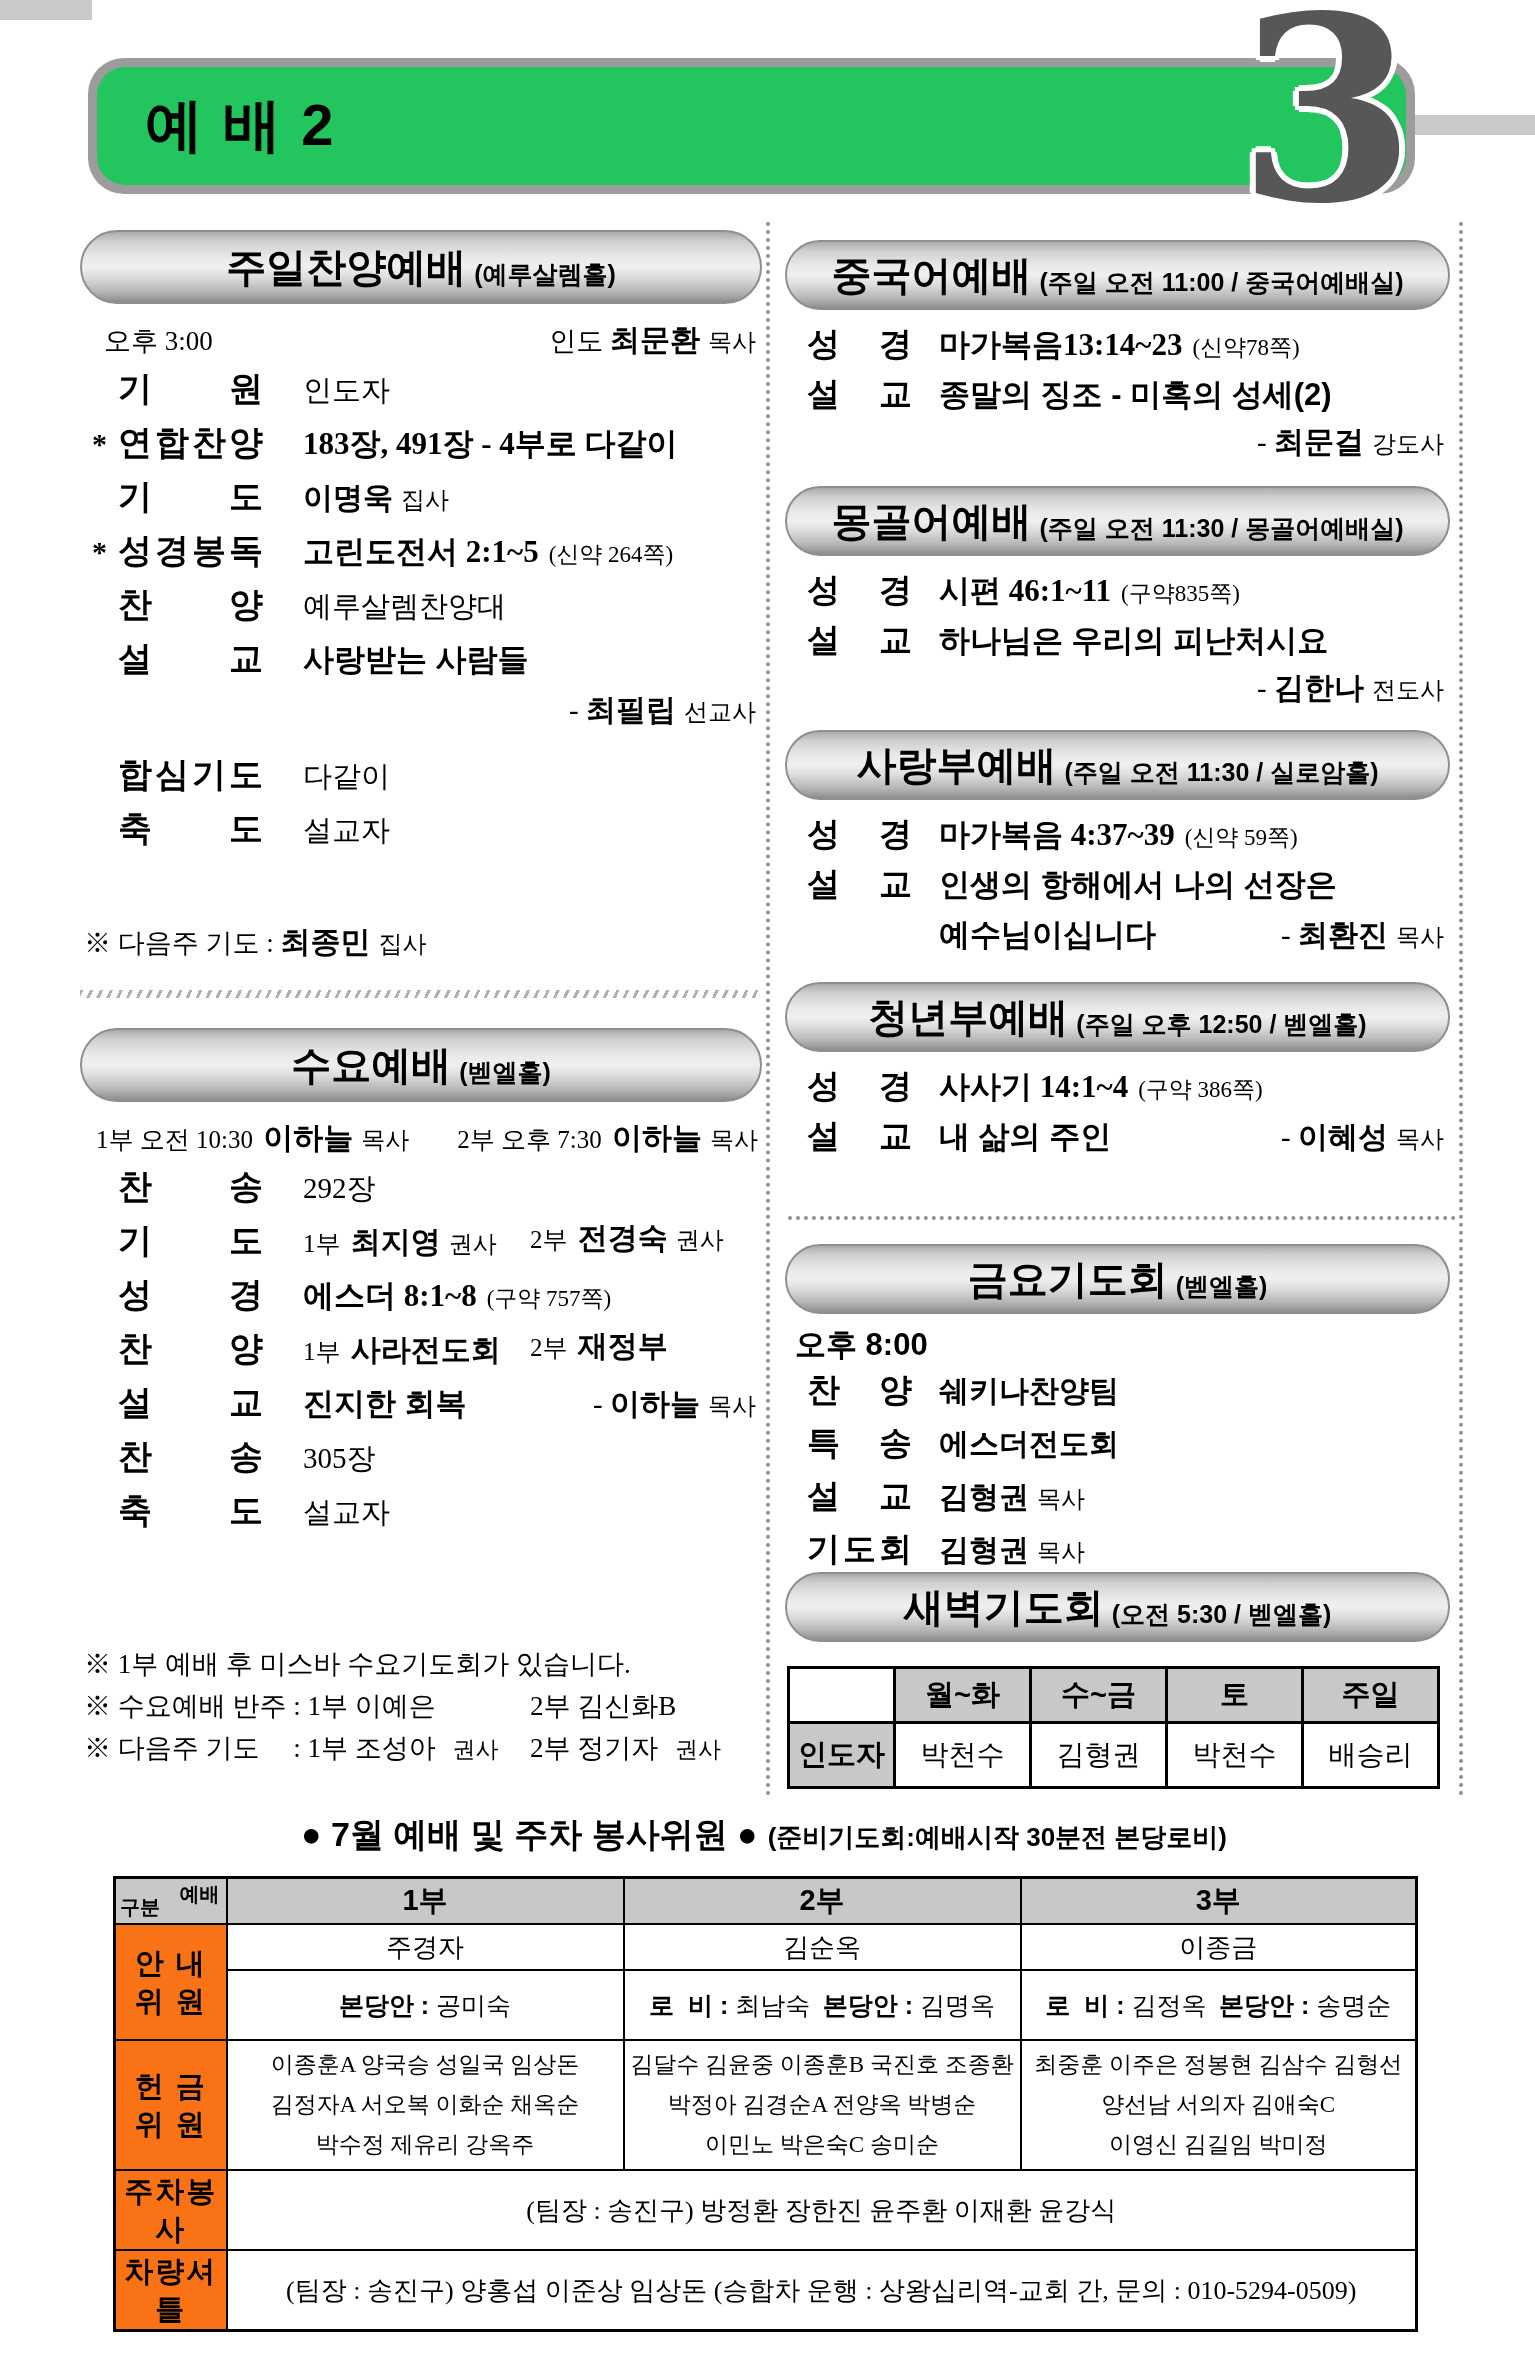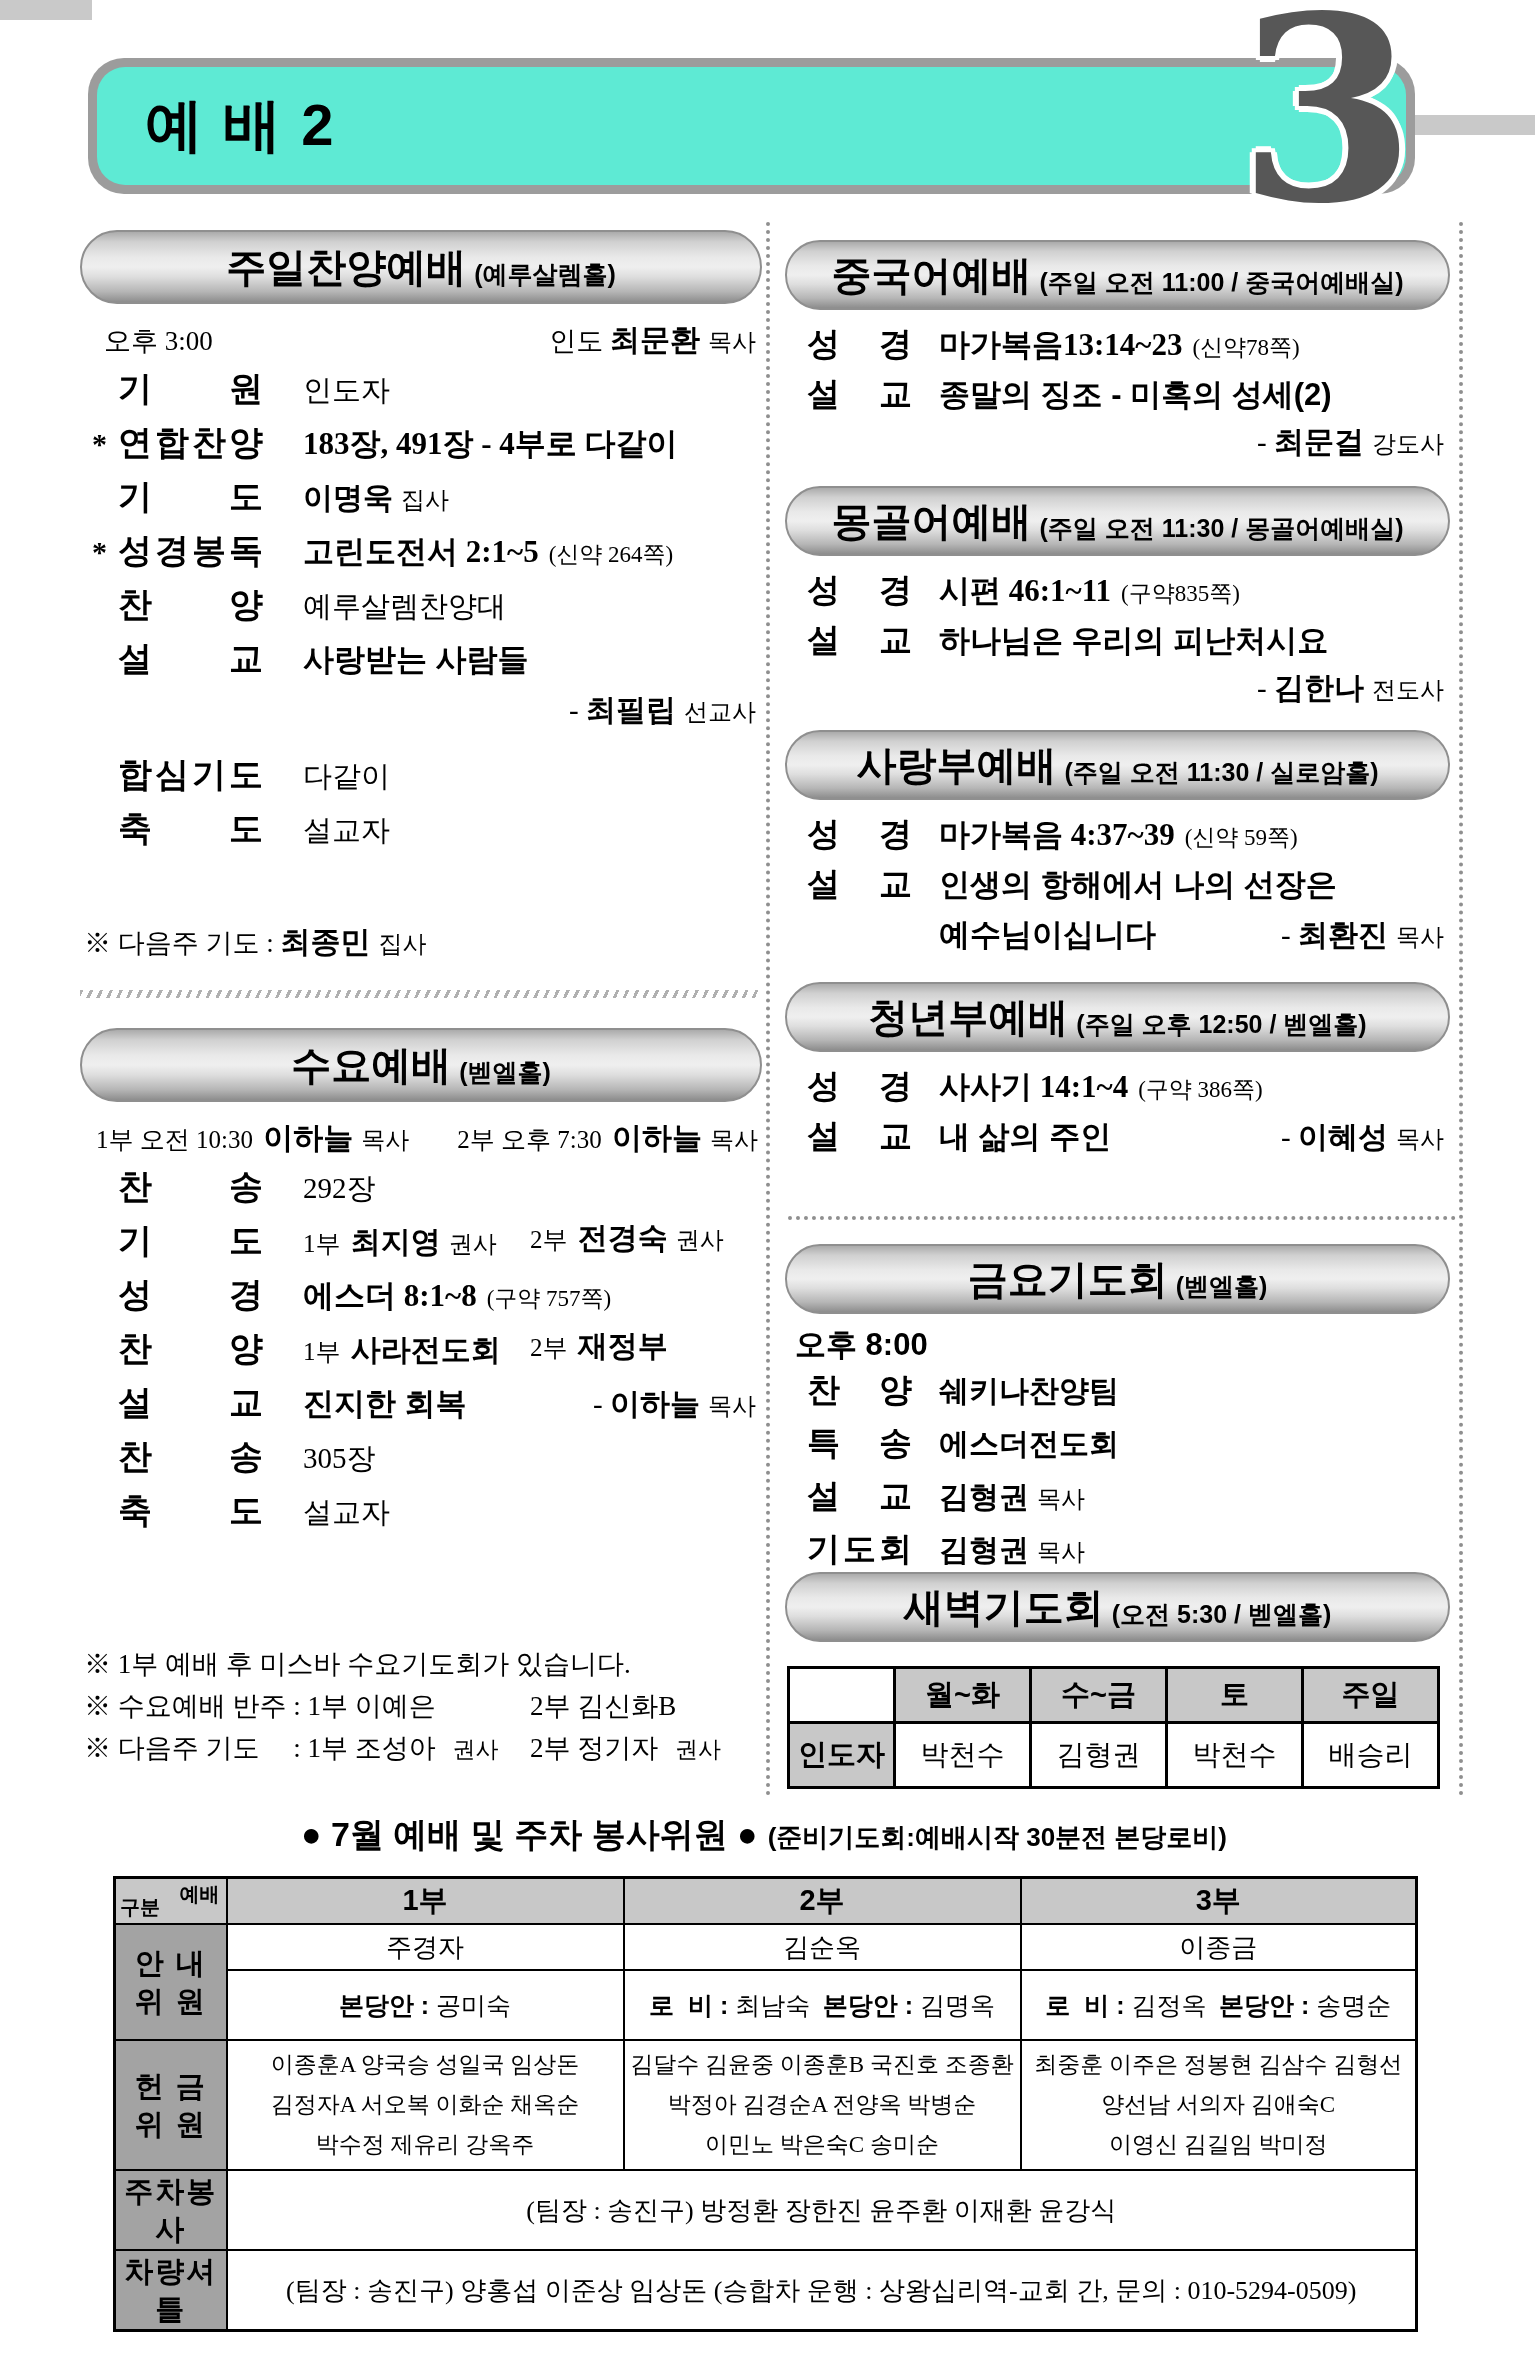--- a/index.html
+++ b/index.html
@@ -5,21 +5,21 @@
   html,body{margin:0;padding:0;background:#fff;}
   #page{position:relative;width:1535px;height:2362px;background:#fff;overflow:hidden;
         font-family:"Liberation Sans",sans-serif;color:#000;}
 
   
   .hstrip{position:absolute;height:20px;background:#c9c9c9;}
   #hdr-strip-l{left:0;top:113;width:92px;}
   #hdr-strip-r{left:1412px;top:115px;width:123px;}
   #hdr-box{position:absolute;left:88px;top:58px;width:1327px;height:136px;
            background:#9c9c9c;border-radius:36px;z-index:2;}
-  #hdr-box-inner{position:absolute;inset:9px;background:#5eead4;border-radius:28px;
+  #hdr-box-inner{position:absolute;inset:9px;background:#22c55e;border-radius:28px;
            display:flex;align-items:center;padding-left:48px;box-sizing:border-box;}
   #hdr-title{font:bold 58px "Liberation Sans",sans-serif;letter-spacing:2px;}
   #page-num{position:absolute;left:1238px;top:-40px;z-index:6;line-height:1;
            font:bold 255px "DejaVu Serif",serif;color:#575757;
            text-shadow:-6px 0 0 #fff,6px 0 0 #fff,0 -6px 0 #fff,0 6px 0 #fff,
                        -4px -4px 0 #fff,4px 4px 0 #fff,-4px 4px 0 #fff,4px -4px 0 #fff;}
 
   
   .vdot{position:absolute;top:222px;height:1575px;width:0;border-left:4px dotted #8f8f8f;}
   #col-divider{left:766px;}
@@ -103,21 +103,21 @@
 
   
   #bottom-title{position:absolute;left:113px;top:1812px;width:1302px;display:flex;
                 justify-content:center;align-items:baseline;gap:10px;}
   .bt{font:bold 34px "Liberation Sans",sans-serif;}
   .bp{font:bold 26px "Liberation Sans",sans-serif;}
   #duty-table{position:absolute;left:113px;top:1876px;width:1302px;border-collapse:collapse;
               table-layout:fixed;border:3px solid #000;}
   #duty-table td{border:2px solid #000;text-align:center;vertical-align:middle;background:#fff;overflow:hidden;}
   #duty-table .bh{background:#c8c8c8;font:bold 29px "Liberation Sans",sans-serif;}
-  #duty-table .blbl{background:#a3a3a3;font:bold 29px "Liberation Sans",sans-serif;
+  #duty-table .blbl{background:#f97316;font:bold 29px "Liberation Sans",sans-serif;
                     white-space:pre-line;line-height:38px;letter-spacing:2px;}
   #duty-table .corner{background-color:#c8c8c8;position:relative;}
   .axc{position:absolute;right:6px;top:2px;font:bold 20px "Liberation Sans",sans-serif;}
   .axr{position:absolute;left:4px;bottom:2px;font:bold 20px "Liberation Sans",sans-serif;}
   #duty-table .bser{font:26px "Liberation Serif",serif;white-space:nowrap;}
   #duty-table .bser .b{font:bold 25px "Liberation Sans",sans-serif;white-space:pre;}
   #duty-table .bser .p{font:25px "Liberation Serif",serif;white-space:pre;}
   .ofl .ln{font:23px "Liberation Serif",serif;line-height:40px;white-space:nowrap;}
   tr.th42 td{height:42px;}
   tr.th68 td{height:66px;}

